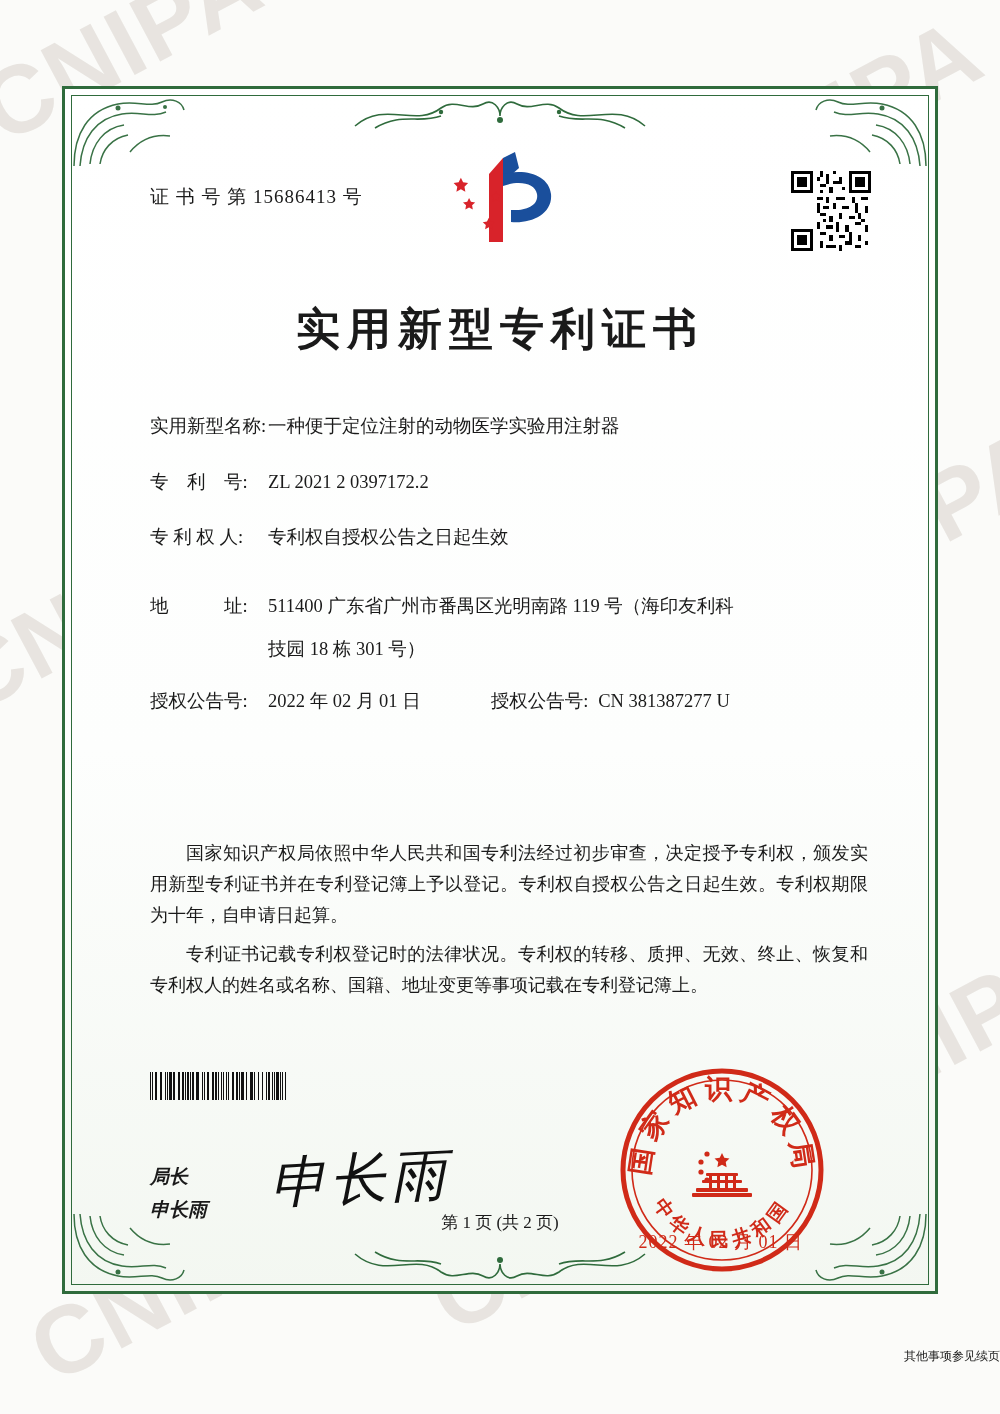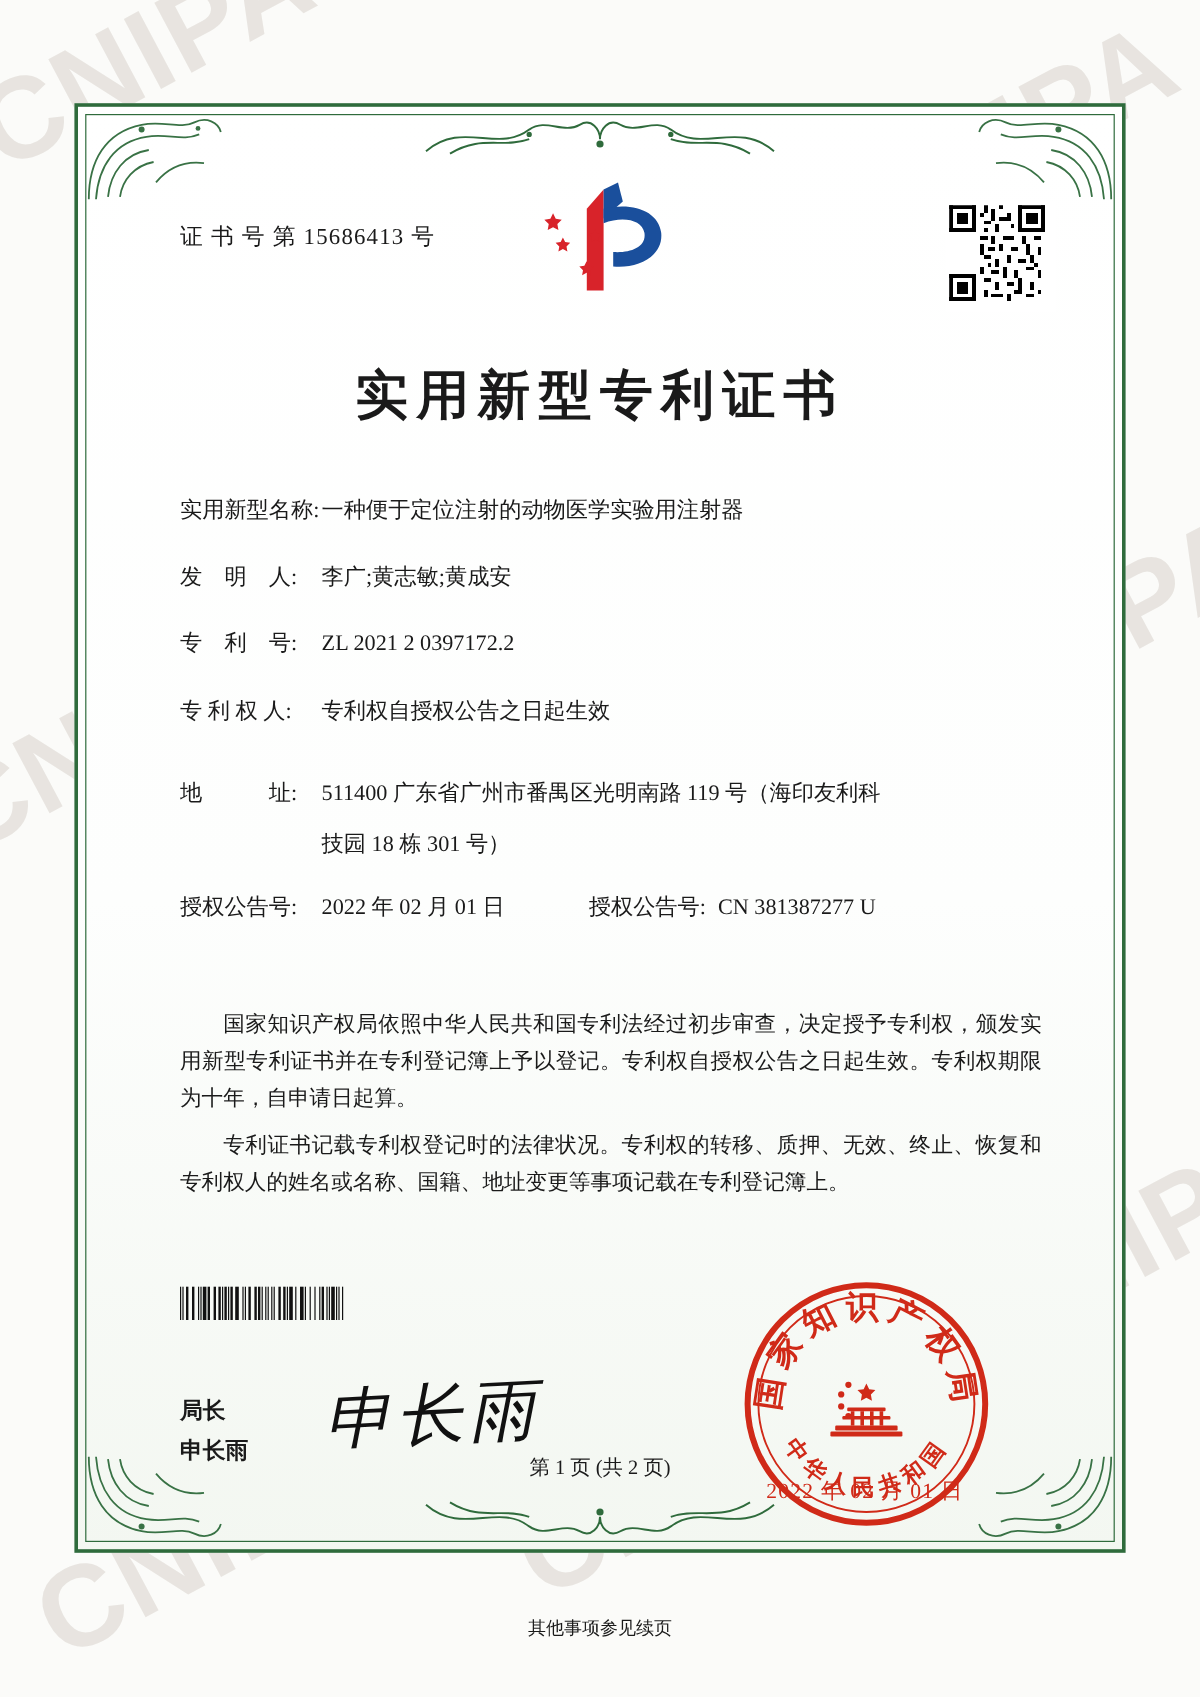--- a/index.html
+++ b/index.html
@@ -98,21 +98,21 @@
   
   .barcode{
     position:absolute;left:58px;top:960px;
     width:260px;height:28px;
     display:flex;align-items:stretch;overflow:hidden;
   }
   .barcode i{display:block;height:100%;background:#111;}
 
   .sign-block{
     position:absolute;left:58px;top:1048px;
-    font-size:19px;line-height:1.75;font-weight:700;
+    font-size:19px;line-height:1.75;font-weight:700;font-style:italic;
   }
   .signature{
     position:absolute;left:178px;top:1030px;
     font-size:56px;color:#111;
     font-family:"DejaVu Serif","Liberation Serif",serif;
     font-style:italic;
     letter-spacing:4px;
     transform:rotate(-3deg);
   }
 
@@ -126,21 +126,21 @@
     font-size:18px;color:#d02a18;letter-spacing:1px;
   }
 
   .page-no{
     position:absolute;left:0;right:0;bottom:34px;
     text-align:center;font-size:17px;
   }
 
   .footer-note{
     position:absolute;left:0;right:0;top:1348px;
-    text-align:center;font-size:15px;z-index:2;
+    text-align:right;font-size:12px;z-index:2;
   }
 </style>
 </head>
 <body>
 
 <div class="wm-layer" id="wm-layer">
     <div class="wm" style="left: -30px; top: -10px; font-size: 96px;">CNIPA</div>
     <div class="wm" style="left: 300px; top: 150px; font-size: 96px;">CNIPA</div>
     <div class="wm" style="left: 690px; top: 60px; font-size: 96px;">CNIPA</div>
     <div class="wm" style="left: -60px; top: 560px; font-size: 96px;">CNIPA</div>
@@ -285,24 +285,20 @@
 
     <div class="title">实用新型专利证书</div>
 
     <div class="fields">
 
       <div class="f-row">
         <div class="f-label">实用新型名称:</div>
         <div class="f-val">一种便于定位注射的动物医学实验用注射器</div>
       </div>
 
-      <div class="f-row">
-        <div class="f-label">发　明　人:</div>
-        <div class="f-val">李广;黄志敏;黄成安</div>
-      </div>
 
       <div class="f-row">
         <div class="f-label">专　利　号:</div>
         <div class="f-val">ZL 2021 2 0397172.2</div>
       </div>
 
 
       <div class="f-row">
         <div class="f-label">专 利 权 人:</div>
         <div class="f-val">专利权自授权公告之日起生效</div>

